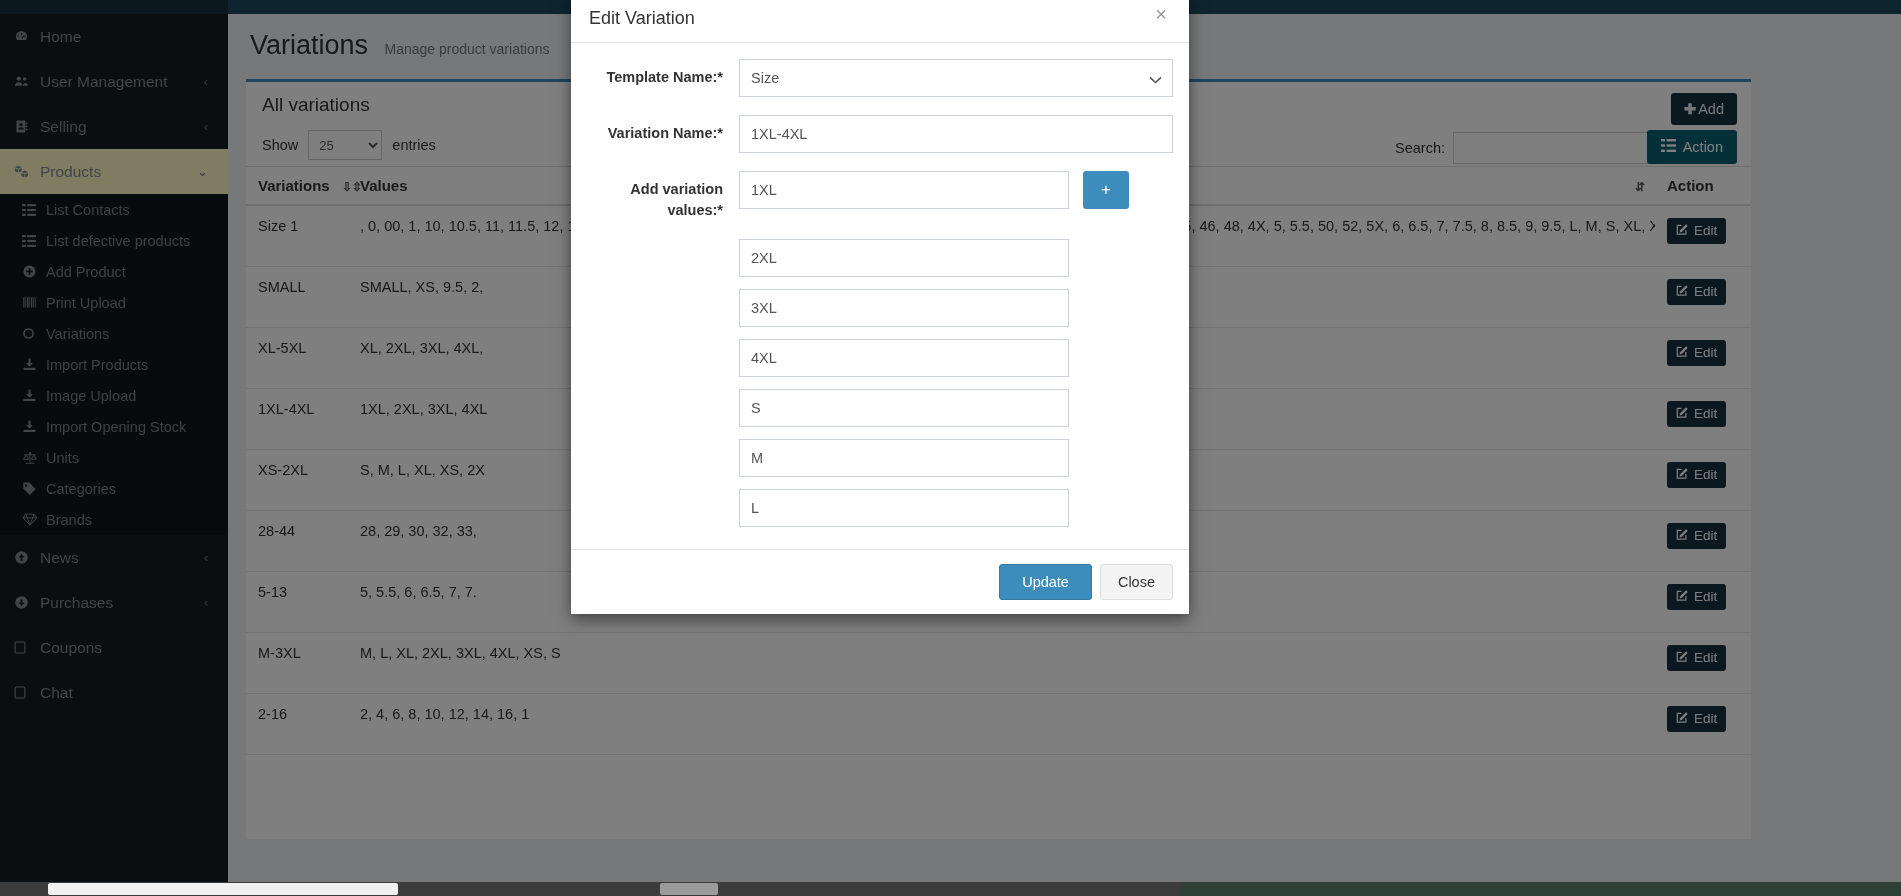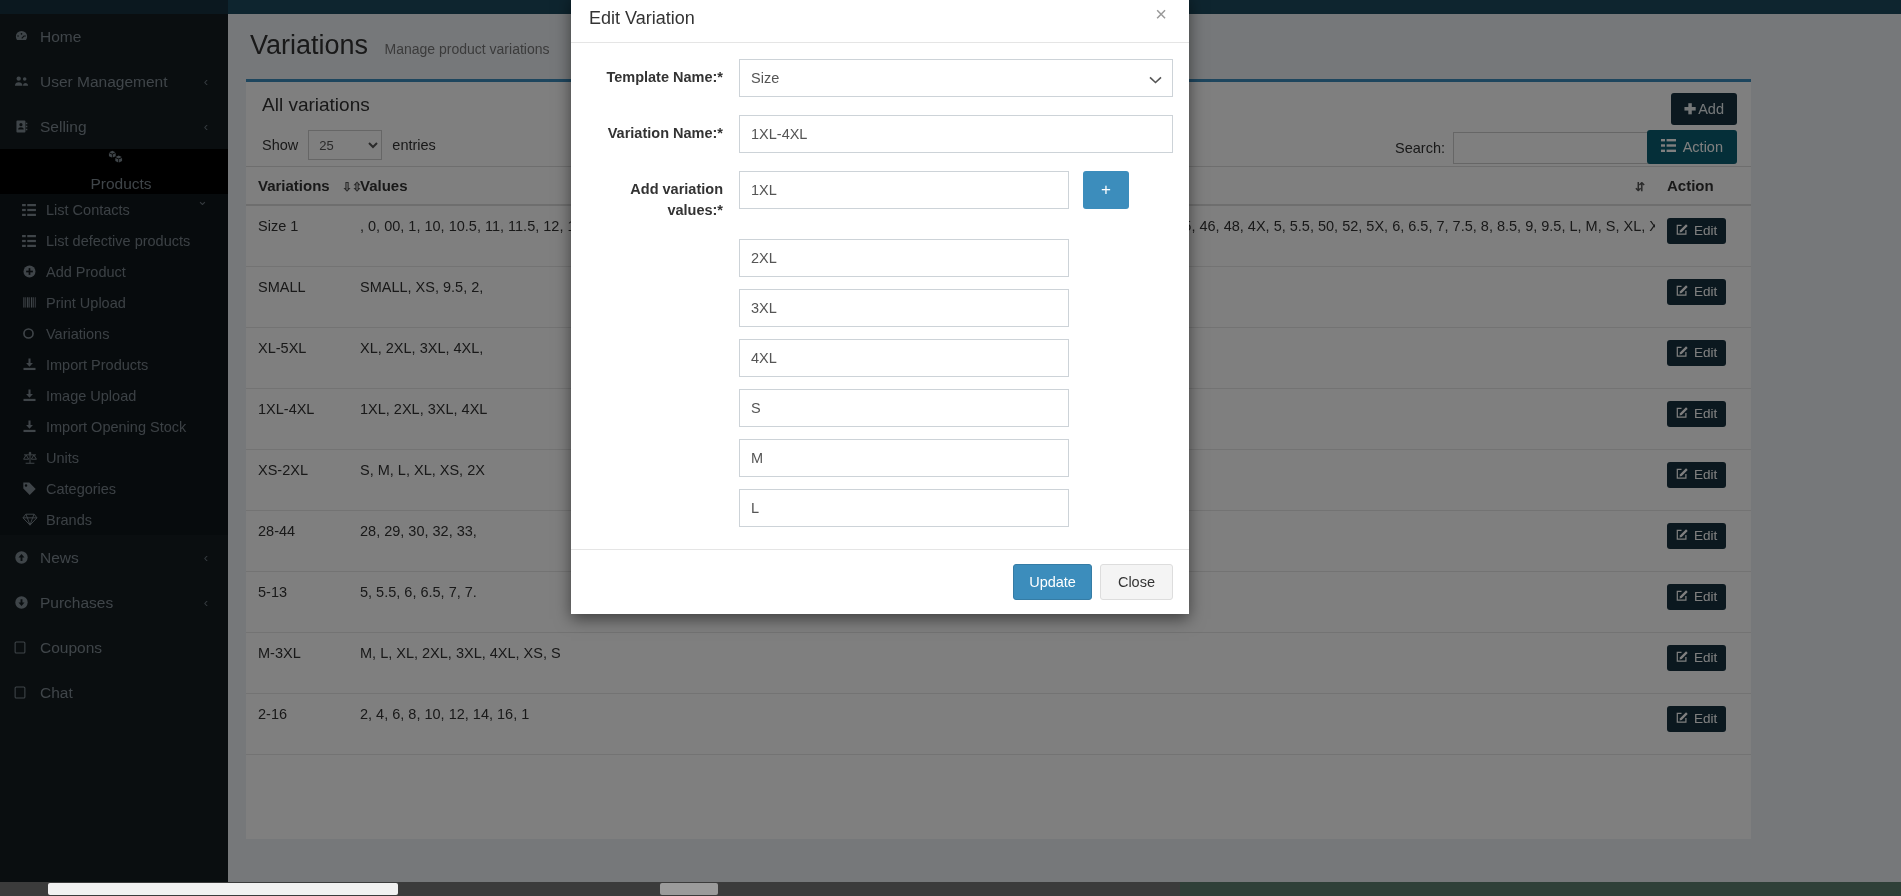--- a/index.html
+++ b/index.html
@@ -41,21 +41,21 @@
   }
   .side-item .ico svg { display: block; }
   .side-item .caret {
     margin-left: auto; margin-right: 20px;
     font-size: 13px; color: #6a757d;
   }
   .side-item.sub {
     height: 31px; padding-left: 22px; font-size: 14.5px; color: #77828a;
   }
   .side-item.sub .ico { width: 24px; flex: 0 0 24px; }
-  .side-group-open { background: #000000; flex-direction: column; }
+  .side-group-open { background: #fef9c3; }
   .side-sub-wrap { background: #0f161a; }
 
   
   .content {
     position: absolute; top: 14px; left: 228px;
     width: 1541px; height: 868px;
     background: #ecf0f5;
   }
   .page-head { padding: 16px 22px 4px 22px; }
   .page-title {
@@ -197,21 +197,21 @@
   }
   .extra-row { display: flex; margin-bottom: 12px; }
   .extra-row .spacer { width: 152px; flex: 0 0 152px; }
   .extra-row .inp { width: 330px; }
   .modal-foot {
     border-top: 1px solid #e5e5e5; padding: 14px 16px;
     display: flex; justify-content: flex-end; gap: 8px;
   }
   .btn-update {
     background: #3c8dbc; color: #fff; border: 1px solid #357ca5;
-    border-radius: 3px; padding: 9px 15px; font-size: 14.5px;
+    border-radius: 3px; padding: 9px 22px; font-size: 14.5px;
     font-family: "Liberation Sans", sans-serif; cursor: pointer;
   }
   .btn-close2 {
     background: #f4f4f4; color: #333; border: 1px solid #ddd;
     border-radius: 3px; padding: 9px 17px; font-size: 14.5px;
     font-family: "Liberation Sans", sans-serif; cursor: pointer;
   }
 
   
   .hscroll {

